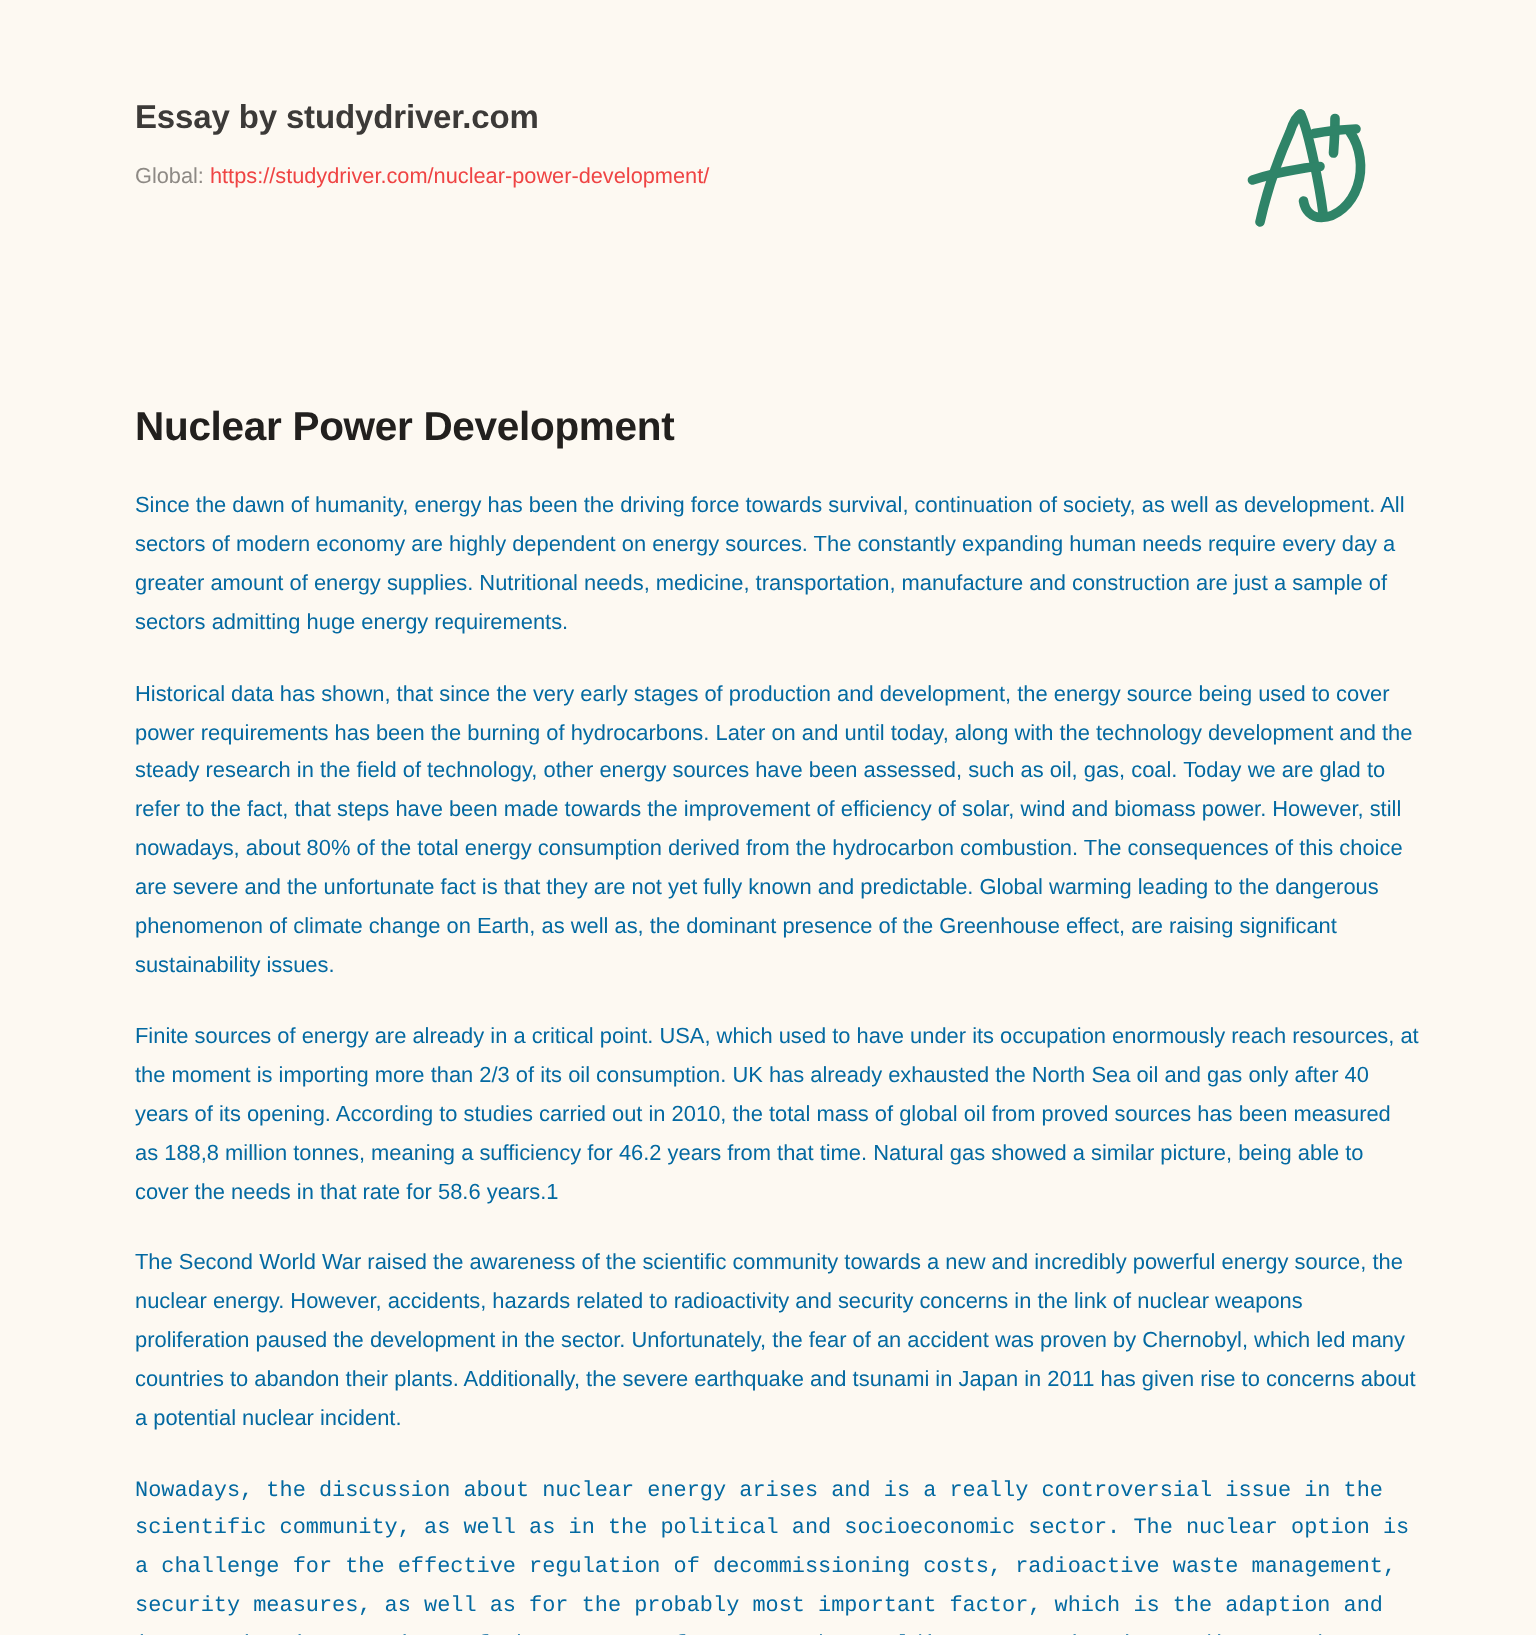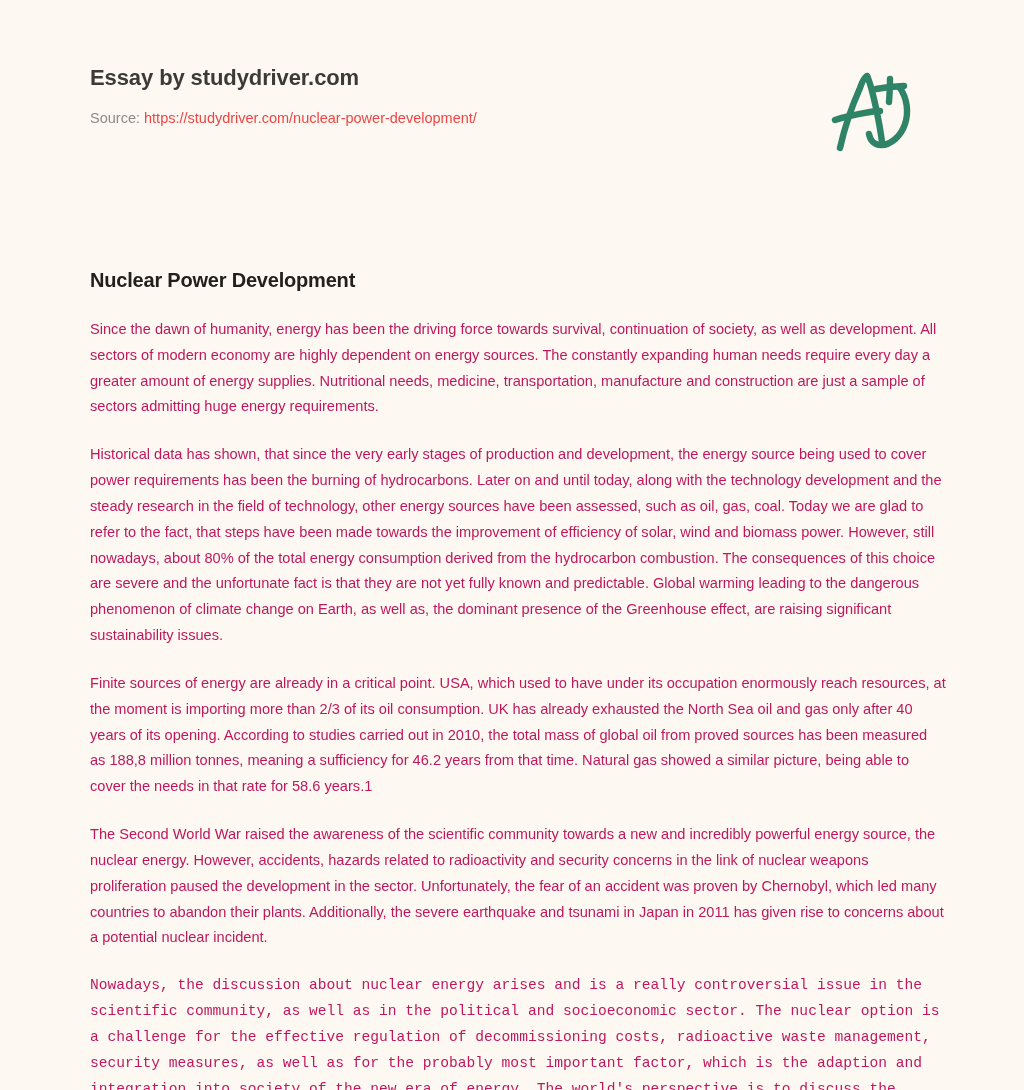--- a/index.html
+++ b/index.html
@@ -69,53 +69,53 @@
     height: 104px;
   }
 
   
   .article {
     padding: 0 78px 0 90px;
   }
   .article-title {
     margin: 0;
     padding-top: 104px;
-    font-size: 20px;
+    font-size: 27px;
     font-weight: 600;
     color: #22201e;
     letter-spacing: -0.2px;
     line-height: 1.2;
   }
   .article-body {
     padding-top: 25px;
   }
   .article-body p {
     margin: 0 0 22px 0;
     font-size: 14.6px;
     line-height: 1.77;
-    color: #be185d;
+    color: #0369a1;
     text-align: left;
     max-width: 858px;
   }
   .article-body p:last-child {
     margin-bottom: 0;
     font-family: Liberation Mono, monospace;
   }
 </style>
 </head>
 <body>
 
 <div class="page">
 
   <div class="header">
 
     <div class="header-left">
       <div class="essay-by">Essay by studydriver.com</div>
       <div class="source-line">
-        <span class="source-label">Source:</span>
+        <span class="source-label">Global:</span>
         <a class="source-url" href="#">https://studydriver.com/nuclear-power-development/</a>
       </div>
     </div>
 
     <div class="logo">
       <svg viewBox="0 0 104 104" xmlns="http://www.w3.org/2000/svg" fill="none" stroke="#2f8468" stroke-width="6.4" stroke-linecap="round" stroke-linejoin="round">
 
         <path d="M20 88 C24 70 32 46 40 28 C42 22 45 17 47 16"></path>
 
         <path d="M47 16 C50 22 53 34 56 48 C59 62 61 74 62 82"></path>

